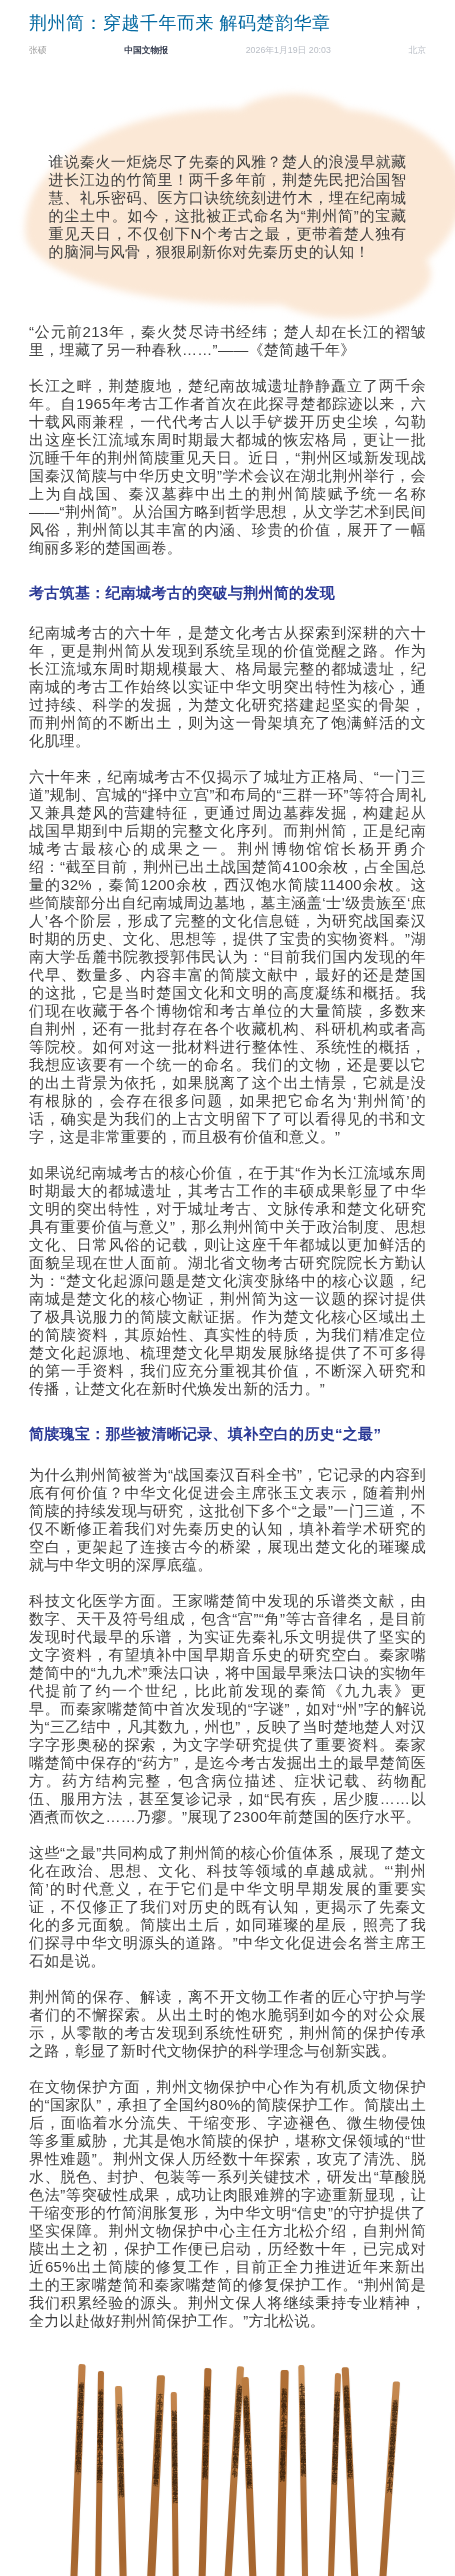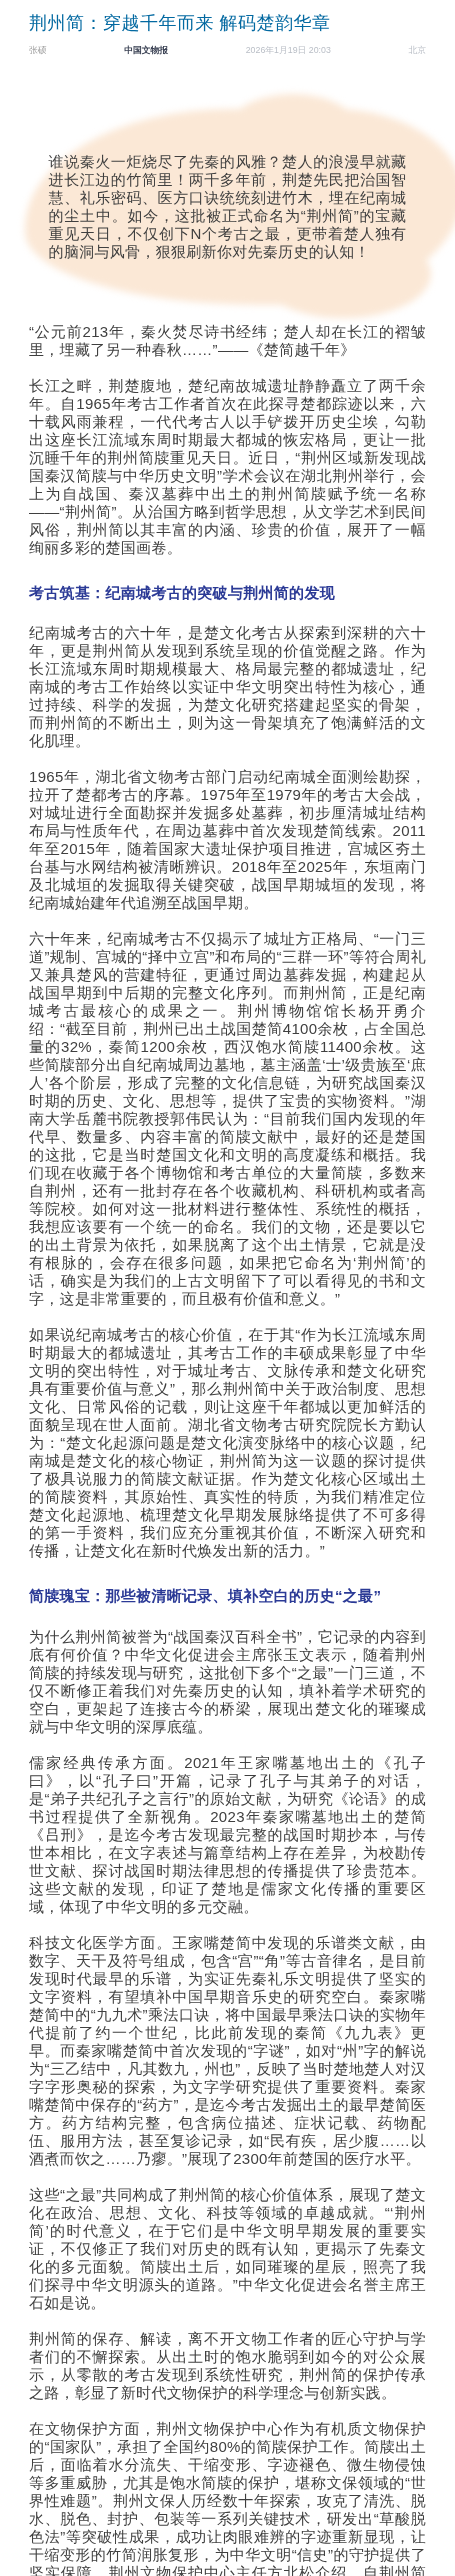--- a/index.html
+++ b/index.html
@@ -55,27 +55,25 @@
     <section class="intro-wrap">
       <div class="blob"></div>
       <p class="body">谁说秦火一炬烧尽了先秦的风雅？楚人的浪漫早就藏进长江边的竹简里！两千多年前，荆楚先民把治国智慧、礼乐密码、医方口诀统统刻进竹木，埋在纪南城的尘土中。如今，这批被正式命名为“荆州简”的宝藏重见天日，不仅创下N个考古之最，更带着楚人独有的脑洞与风骨，狠狠刷新你对先秦历史的认知！</p>
     </section>
 
     <p class="body">“公元前213年，秦火焚尽诗书经纬；楚人却在长江的褶皱里，埋藏了另一种春秋……”——《楚简越千年》</p>
     <p class="body">长江之畔，荆楚腹地，楚纪南故城遗址静静矗立了两千余年。自1965年考古工作者首次在此探寻楚都踪迹以来，六十载风雨兼程，一代代考古人以手铲拨开历史尘埃，勾勒出这座长江流域东周时期最大都城的恢宏格局，更让一批沉睡千年的荆州简牍重见天日。近日，“荆州区域新发现战国秦汉简牍与中华历史文明”学术会议在湖北荆州举行，会上为自战国、秦汉墓葬中出土的荆州简牍赋予统一名称——“荆州简”。从治国方略到哲学思想，从文学艺术到民间风俗，荆州简以其丰富的内涵、珍贵的价值，展开了一幅绚丽多彩的楚国画卷。</p>
 
     <h2 class="sec">考古筑基：纪南城考古的突破与荆州简的发现</h2>
     <p class="body">纪南城考古的六十年，是楚文化考古从探索到深耕的六十年，更是荆州简从发现到系统呈现的价值觉醒之路。作为长江流域东周时期规模最大、格局最完整的都城遗址，纪南城的考古工作始终以实证中华文明突出特性为核心，通过持续、科学的发掘，为楚文化研究搭建起坚实的骨架，而荆州简的不断出土，则为这一骨架填充了饱满鲜活的文化肌理。</p>
-    <p class="body">1965年，湖北省文物考古部门启动纪南城全面测绘勘探，拉开了楚都考古的序幕。1975年至1979年的考古大会战，对城址进行全面勘探并发掘多处墓葬，初步厘清城址结构布局与性质年代，在周边墓葬中首次发现楚简线索。2011年至2015年，随着国家大遗址保护项目推进，宫城区夯土台基与水网结构被清晰辨识。2018年至2025年，东垣南门及北城垣的发掘取得关键突破，战国早期城垣的发现，将纪南城始建年代追溯至战国早期。</p>
     <p class="body">六十年来，纪南城考古不仅揭示了城址方正格局、“一门三道”规制、宫城的“择中立宫”和布局的“三群一环”等符合周礼又兼具楚风的营建特征，更通过周边墓葬发掘，构建起从战国早期到中后期的完整文化序列。而荆州简，正是纪南城考古最核心的成果之一。荆州博物馆馆长杨开勇介绍：“截至目前，荆州已出土战国楚简4100余枚，占全国总量的32%，秦简1200余枚，西汉饱水简牍11400余枚。这些简牍部分出自纪南城周边墓地，墓主涵盖‘士’级贵族至‘庶人’各个阶层，形成了完整的文化信息链，为研究战国秦汉时期的历史、文化、思想等，提供了宝贵的实物资料。”湖南大学岳麓书院教授郭伟民认为：“目前我们国内发现的年代早、数量多、内容丰富的简牍文献中，最好的还是楚国的这批，它是当时楚国文化和文明的高度凝练和概括。我们现在收藏于各个博物馆和考古单位的大量简牍，多数来自荆州，还有一批封存在各个收藏机构、科研机构或者高等院校。如何对这一批材料进行整体性、系统性的概括，我想应该要有一个统一的命名。我们的文物，还是要以它的出土背景为依托，如果脱离了这个出土情景，它就是没有根脉的，会存在很多问题，如果把它命名为‘荆州简’的话，确实是为我们的上古文明留下了可以看得见的书和文字，这是非常重要的，而且极有价值和意义。”</p>
     <p class="body">如果说纪南城考古的核心价值，在于其“作为长江流域东周时期最大的都城遗址，其考古工作的丰硕成果彰显了中华文明的突出特性，对于城址考古、文脉传承和楚文化研究具有重要价值与意义”，那么荆州简中关于政治制度、思想文化、日常风俗的记载，则让这座千年都城以更加鲜活的面貌呈现在世人面前。湖北省文物考古研究院院长方勤认为：“楚文化起源问题是楚文化演变脉络中的核心议题，纪南城是楚文化的核心物证，荆州简为这一议题的探讨提供了极具说服力的简牍文献证据。作为楚文化核心区域出土的简牍资料，其原始性、真实性的特质，为我们精准定位楚文化起源地、梳理楚文化早期发展脉络提供了不可多得的第一手资料，我们应充分重视其价值，不断深入研究和传播，让楚文化在新时代焕发出新的活力。”</p>
 
     <h2 class="sec">简牍瑰宝：那些被清晰记录、填补空白的历史“之最”</h2>
     <p class="body">为什么荆州简被誉为“战国秦汉百科全书”，它记录的内容到底有何价值？中华文化促进会主席张玉文表示，随着荆州简牍的持续发现与研究，这批创下多个“之最”一门三道，不仅不断修正着我们对先秦历史的认知，填补着学术研究的空白，更架起了连接古今的桥梁，展现出楚文化的璀璨成就与中华文明的深厚底蕴。</p>
-    <p class="body">儒家经典传承方面。2021年王家嘴墓地出土的《孔子曰》，以“孔子曰”开篇，记录了孔子与其弟子的对话，是“弟子共纪孔子之言行”的原始文献，为研究《论语》的成书过程提供了全新视角。2023年秦家嘴墓地出土的楚简《吕刑》，是迄今考古发现最完整的战国时期抄本，与传世本相比，在文字表述与篇章结构上存在差异，为校勘传世文献、探讨战国时期法律思想的传播提供了珍贵范本。这些文献的发现，印证了楚地是儒家文化传播的重要区域，体现了中华文明的多元交融。</p>
     <p class="body">科技文化医学方面。王家嘴楚简中发现的乐谱类文献，由数字、天干及符号组成，包含“宫”“角”等古音律名，是目前发现时代最早的乐谱，为实证先秦礼乐文明提供了坚实的文字资料，有望填补中国早期音乐史的研究空白。秦家嘴楚简中的“九九术”乘法口诀，将中国最早乘法口诀的实物年代提前了约一个世纪，比此前发现的秦简《九九表》更早。而秦家嘴楚简中首次发现的“字谜”，如对“州”字的解说为“三乙结中，凡其数九，州也”，反映了当时楚地楚人对汉字字形奥秘的探索，为文字学研究提供了重要资料。秦家嘴楚简中保存的“药方”，是迄今考古发掘出土的最早楚简医方。药方结构完整，包含病位描述、症状记载、药物配伍、服用方法，甚至复诊记录，如“民有疾，居少腹……以酒煮而饮之……乃瘳。”展现了2300年前楚国的医疗水平。</p>
     <p class="body">这些“之最”共同构成了荆州简的核心价值体系，展现了楚文化在政治、思想、文化、科技等领域的卓越成就。“‘荆州简’的时代意义，在于它们是中华文明早期发展的重要实证，不仅修正了我们对历史的既有认知，更揭示了先秦文化的多元面貌。简牍出土后，如同璀璨的星辰，照亮了我们探寻中华文明源头的道路。”中华文化促进会名誉主席王石如是说。</p>
 
     <p class="body">荆州简的保存、解读，离不开文物工作者的匠心守护与学者们的不懈探索。从出土时的饱水脆弱到如今的对公众展示，从零散的考古发现到系统性研究，荆州简的保护传承之路，彰显了新时代文物保护的科学理念与创新实践。</p>
     <p class="body">在文物保护方面，荆州文物保护中心作为有机质文物保护的“国家队”，承担了全国约80%的简牍保护工作。简牍出土后，面临着水分流失、干缩变形、字迹褪色、微生物侵蚀等多重威胁，尤其是饱水简牍的保护，堪称文保领域的“世界性难题”。荆州文保人历经数十年探索，攻克了清洗、脱水、脱色、封护、包装等一系列关键技术，研发出“草酸脱色法”等突破性成果，成功让肉眼难辨的字迹重新显现，让干缩变形的竹简润胀复形，为中华文明“信史”的守护提供了坚实保障。荆州文物保护中心主任方北松介绍，自荆州简牍出土之初，保护工作便已启动，历经数十年，已完成对近65%出土简牍的修复工作，目前正全力推进近年来新出土的王家嘴楚简和秦家嘴楚简的修复保护工作。“荆州简是我们积累经验的源头。荆州文保人将继续秉持专业精神，全力以赴做好荆州简保护工作。”方北松说。</p>
 
     <figure>
       <div class="slips" id="slips">
           <div class="slip" style="width: 6.7px; height: 449px; margin-top: 2.1px; transform: rotate(2.2deg); background: linear-gradient(rgb(192, 128, 72), rgb(165, 101, 46) 42%, rgb(192, 128, 72) 68%, rgb(156, 93, 40));">
             <span>歲在甲寅之日王命攻尹聘於齊客問王於郢之歲十月乙未之日民有疾居少腹以酒煮而飲之乃瘳凡其數九州也三乙結中宮商角徵羽九九八十一</span>

